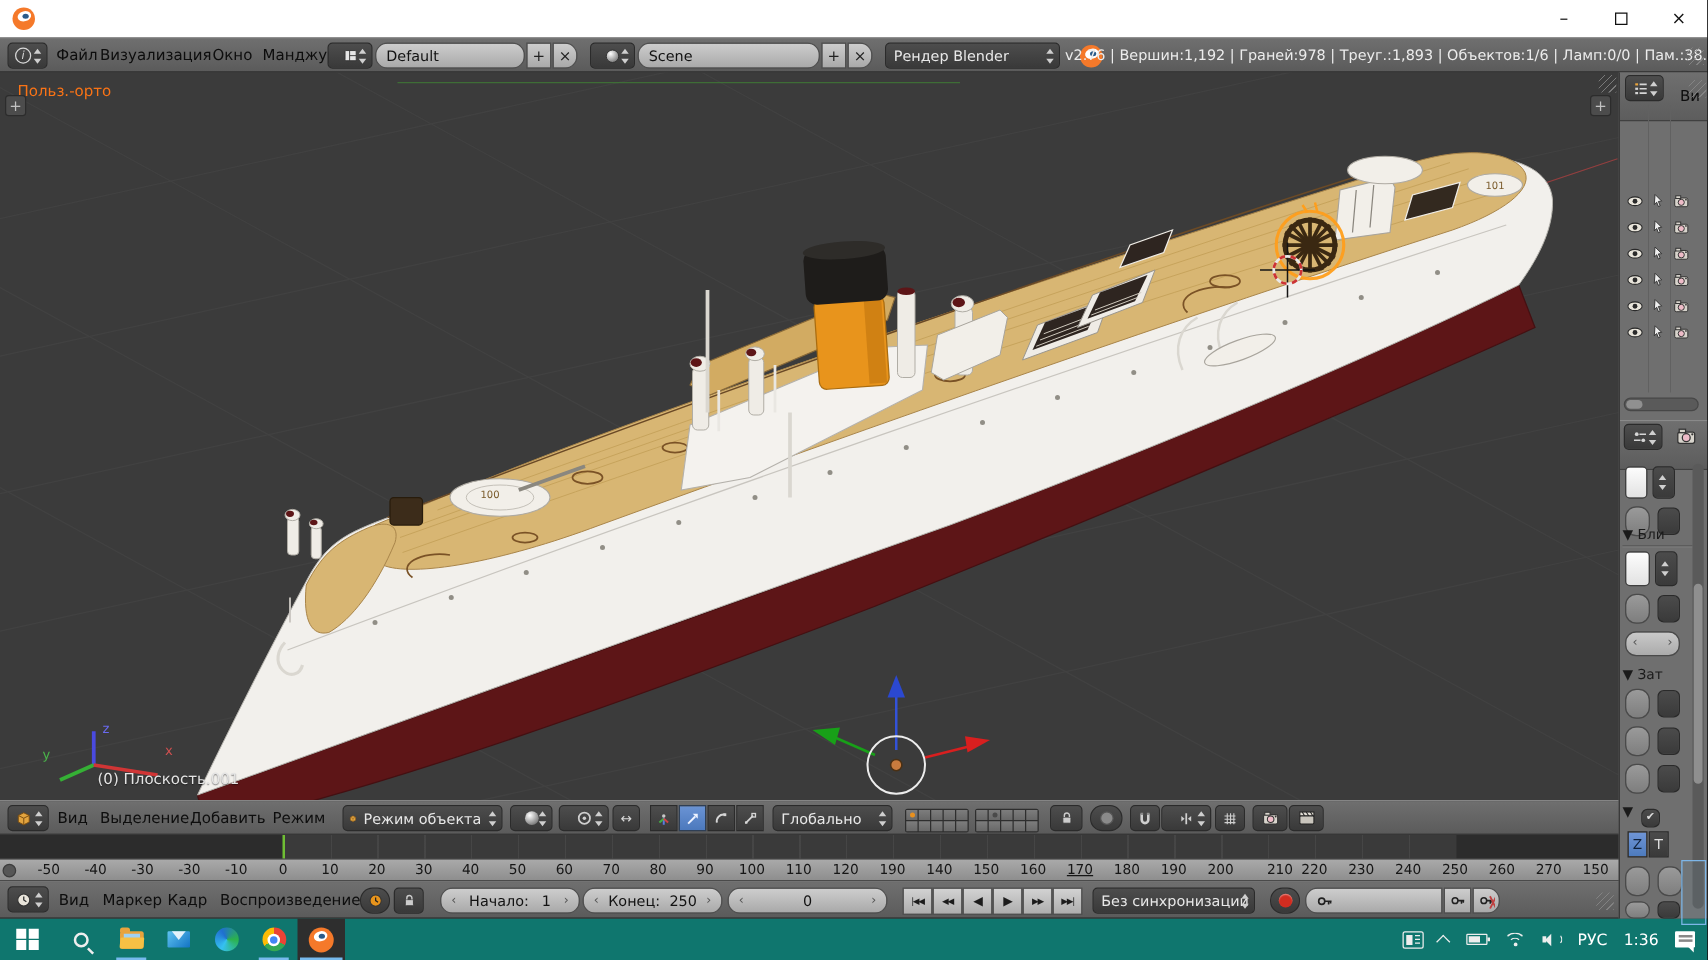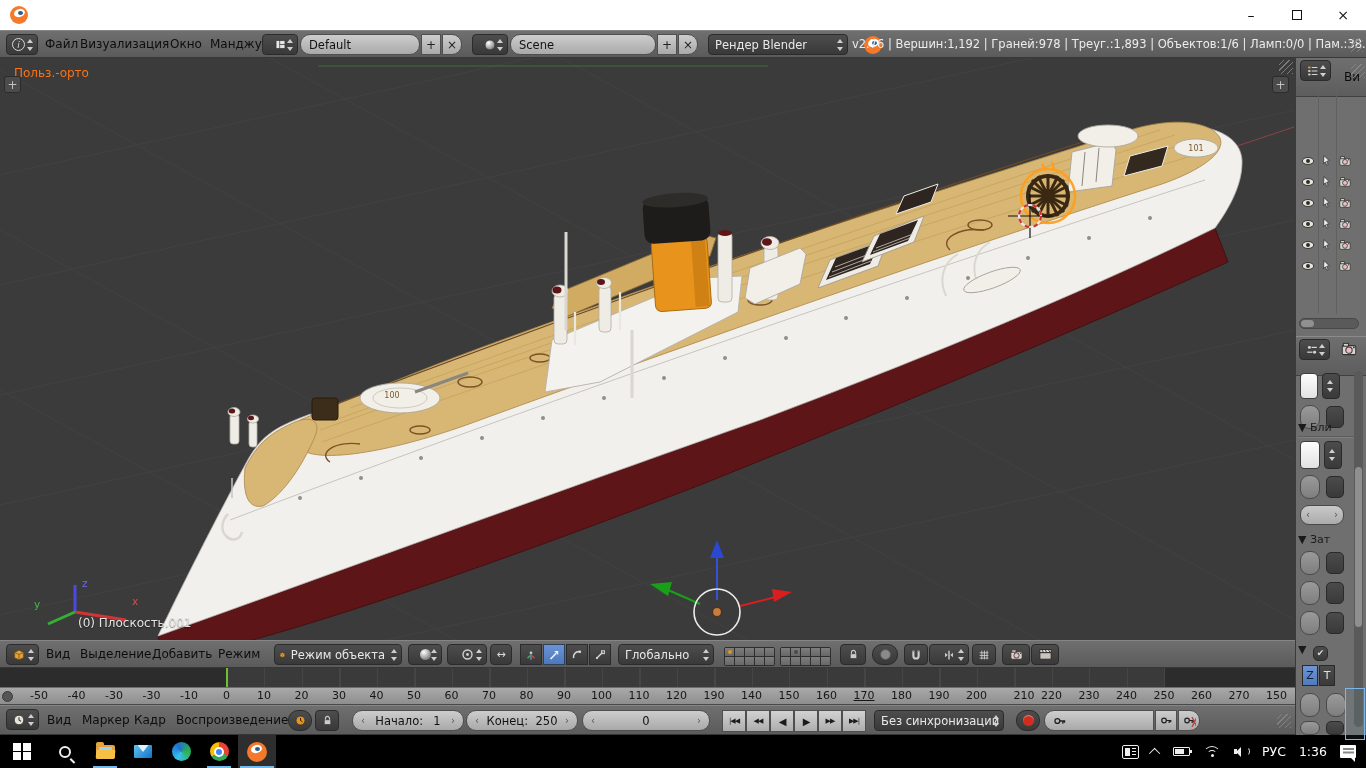--- a/index.html
+++ b/index.html
@@ -86,21 +86,21 @@
   .p-step { position:absolute; background:linear-gradient(#4b4b4b,#3a3a3a); border:1px solid #2a2a2a; border-radius:4px; }
   .p-hdrline { position:absolute; left:2px; font-size:11px; color:#1a1a1a; white-space:nowrap; }
   .p-sep { position:absolute; left:2px; width:56px; height:1px; background:#5c5c5c; box-shadow:0 1px 0 #7e7e7e; }
   .vscroll { position:absolute; left:58px; top:34px; width:9px; height:356px; background:#5a5a5a; border-radius:5px; }
   .vthumb { position:absolute; left:1px; top:96px; width:7px; height:160px; border-radius:4px; background:#8f8f8f; }
   .zt { position:absolute; width:16px; height:21px; border:1px solid #2a2a2a; font-size:11px; display:flex; align-items:center; justify-content:center; }
 
   .resize-hint { position:absolute; left:1345px; top:688px; width:20px; height:52px; border:1px solid #7db6e8; background:rgba(130,185,235,.08); z-index:40; }
 
   
-  .taskbar { position:absolute; left:0; top:735px; width:1366px; height:33px; background:#000000; display:flex; align-items:center; z-index:30; }
+  .taskbar { position:absolute; left:0; top:735px; width:1366px; height:33px; background:#0f766e; display:flex; align-items:center; z-index:30; }
   .tb-tile { position:relative; width:38px; height:33px; display:flex; align-items:center; justify-content:center; }
   .tb-tile.running::after { content:""; position:absolute; bottom:0; left:7px; width:24px; height:2px; background:#76b9ed; }
   .tb-tile.active { background:#2e2e2e; }
   .tb-tile.active::after { left:2px; width:34px; }
   .start-grid { display:grid; grid-template-columns:8px 8px; grid-template-rows:8px 8px; gap:1.5px; }
   .start-grid span { background:#fff; }
   .search-glass { width:12px; height:12px; border:2px solid #eee; border-radius:50%; position:relative; }
   .search-glass::after { content:""; position:absolute; left:10px; top:10px; width:6px; height:2px; background:#eee; transform:rotate(45deg); transform-origin:0 0; }
   .folder-ic { width:19px; height:14px; position:relative; }
   .folder-ic .back { position:absolute; inset:0; background:#e8a33d; border-radius:2px; }

